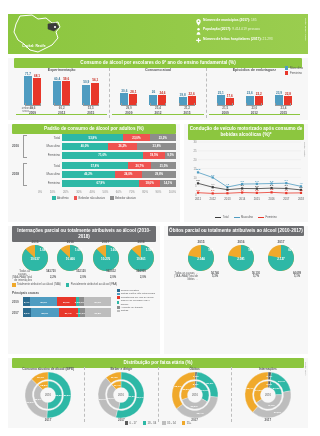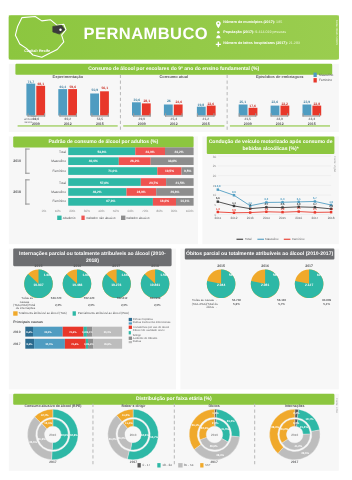--- a/index.html
+++ b/index.html
@@ -125,21 +125,20 @@
 <div class="page">
 
   <div class="hdr">
     <div class="hdr-green"></div>
     <svg class="map" viewBox="0 0 72 44">
       <path d="M18 4 L30 3 L36 7 L44 6 L50 11 L56 10 L58 15 L54 20 L56 26 L50 33 L44 36 L36 40 L28 38 L22 32 L16 28 L12 20 L14 12 Z" fill="none" stroke="#ffffff" stroke-width="1" stroke-linejoin="round"></path>
       <path d="M46 12 L54 11 L57 15 L52 19 L46 17 Z" fill="#3b3b3b" stroke="#3b3b3b" stroke-width=".6"></path>
       <circle cx="53" cy="15" r="1.1" fill="#ffffff"></circle>
     </svg>
     <div class="capital">Capital: Recife</div>
-    <div class="state-title">PERNAMBUCO</div>
     <div class="facts">
       <div class="fact">
         <span class="fact-ic">
           <svg viewBox="0 0 5 7" width="5" height="7">
               <path d="M2.5 0C1.2 0 .3 1 .3 2.2c0 1.6 2.2 4.5 2.2 4.5S4.7 3.8 4.7 2.2C4.7 1 3.8 0 2.5 0z" fill="#fff"></path>
               <circle cx="2.5" cy="2.2" r=".8" fill="#8cc63f"></circle>
             </svg>
         </span>
         <span class="fact-tx"><span>Número de municípios (2017):</span> <span class="val">185</span></span>
       </div>

